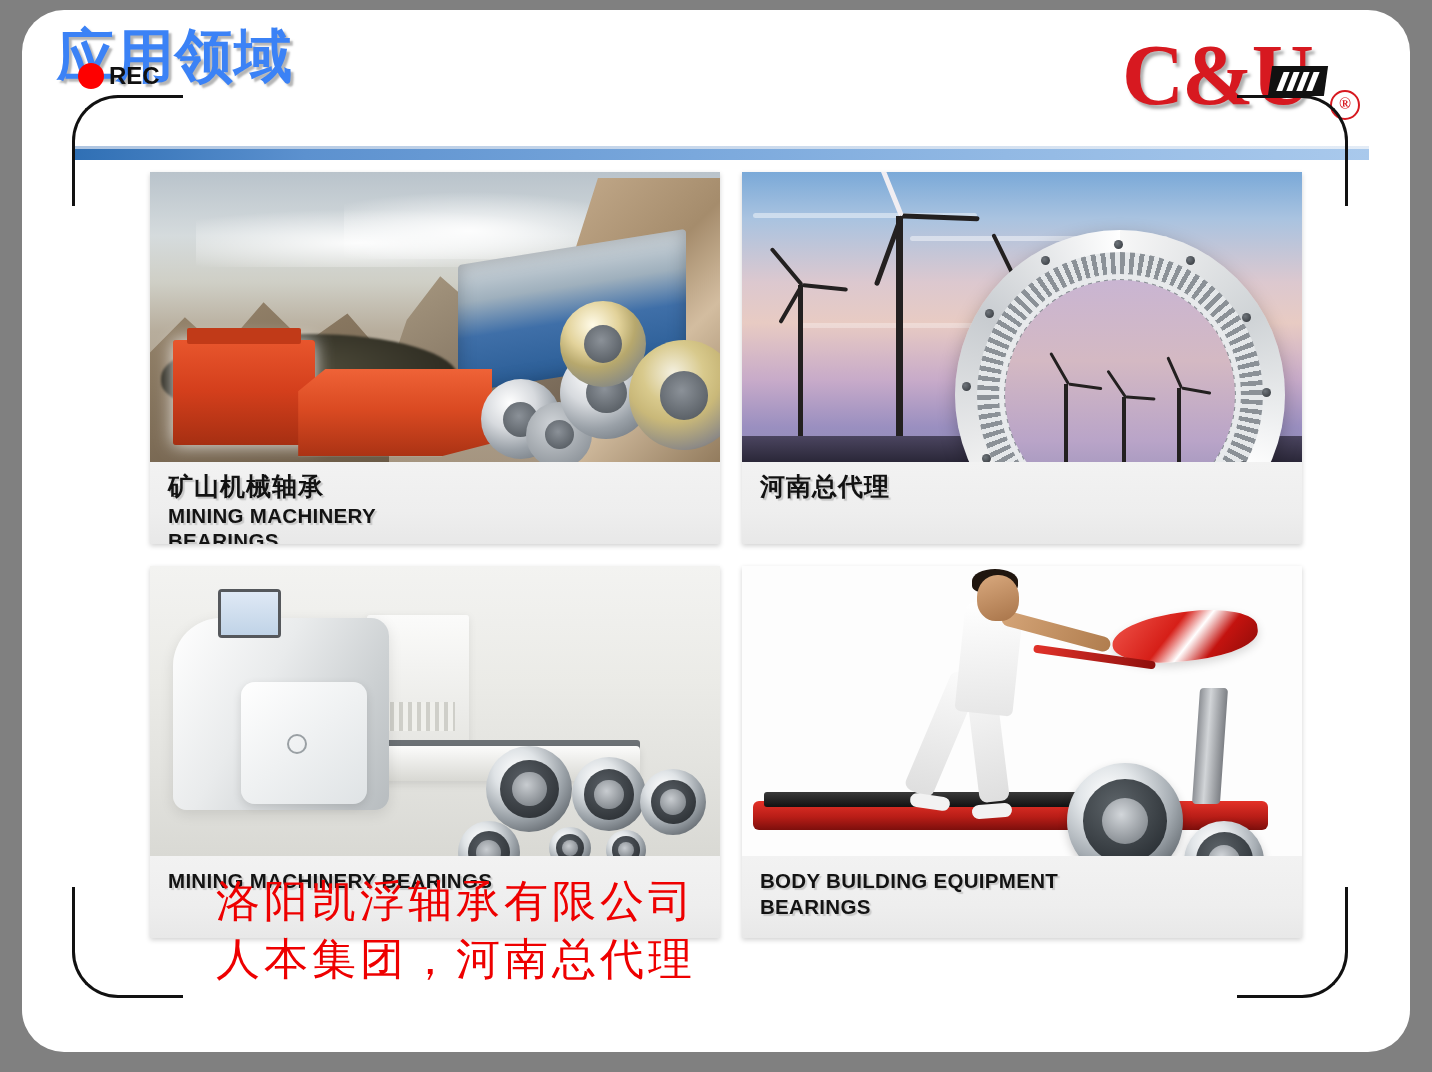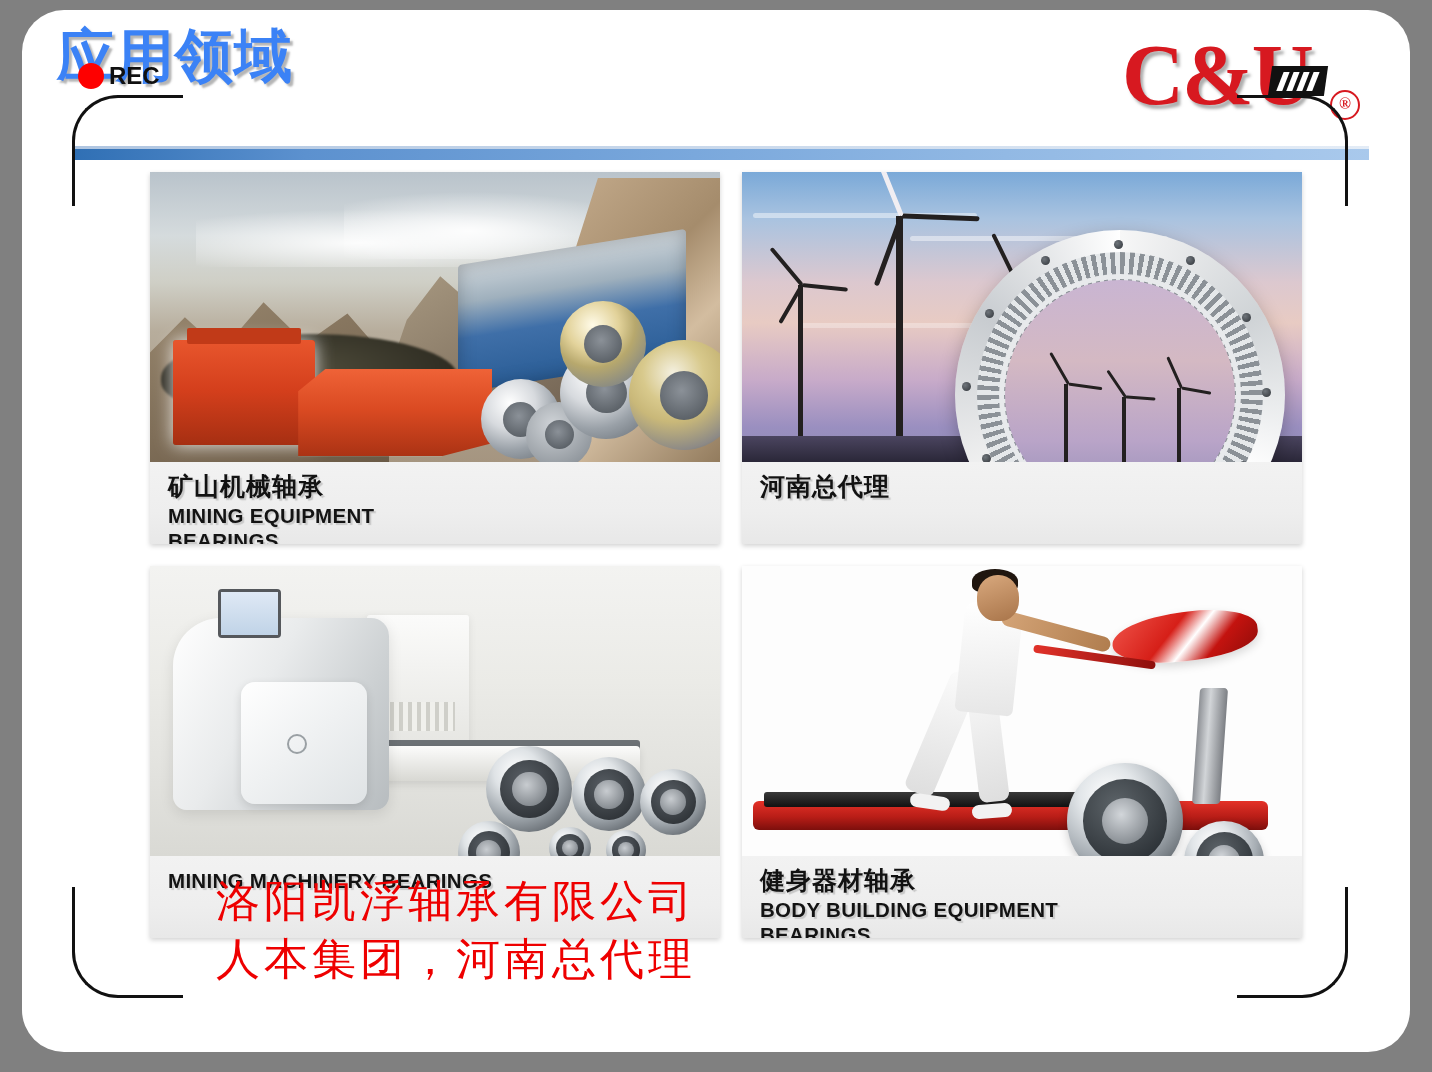--- a/index.html
+++ b/index.html
@@ -405,21 +405,21 @@
           <div class="brg b5">
               <div class="hole"></div>
             </div>
           <div class="brg b4">
               <div class="hole"></div>
             </div>
         </div>
       </div>
       <div class="card-caption">
         <div class="cap-cn">矿山机械轴承</div>
-        <div class="cap-en">MINING EQUIPMENT
+        <div class="cap-en">MINING MACHINERY
 BEARINGS</div>
       </div>
     </div>
 
     <div class="card">
       <div class="card-photo">
         <div class="scene">
           <div class="wind-sky"></div>
           <div class="wind-streak" style="left:2%;  top:14%; width:40%;"></div>
           <div class="wind-streak" style="left:30%; top:22%; width:46%;"></div>
@@ -552,21 +552,20 @@
               <div class="dk"></div>
               <div class="ic"></div>
             </div>
           <div class="gb" style="left:79%; top:88%; width:80px; height:80px;">
               <div class="dk"></div>
               <div class="ic"></div>
             </div>
         </div>
       </div>
       <div class="card-caption">
-        <div class="cap-cn">健身器材轴承</div>
         <div class="cap-en">BODY BUILDING EQUIPMENT
 BEARINGS</div>
       </div>
     </div>
 
   </div>
 
   <div class="watermark">
     <div>洛阳凯浮轴承有限公司</div>
     <div>人本集团，河南总代理</div>

